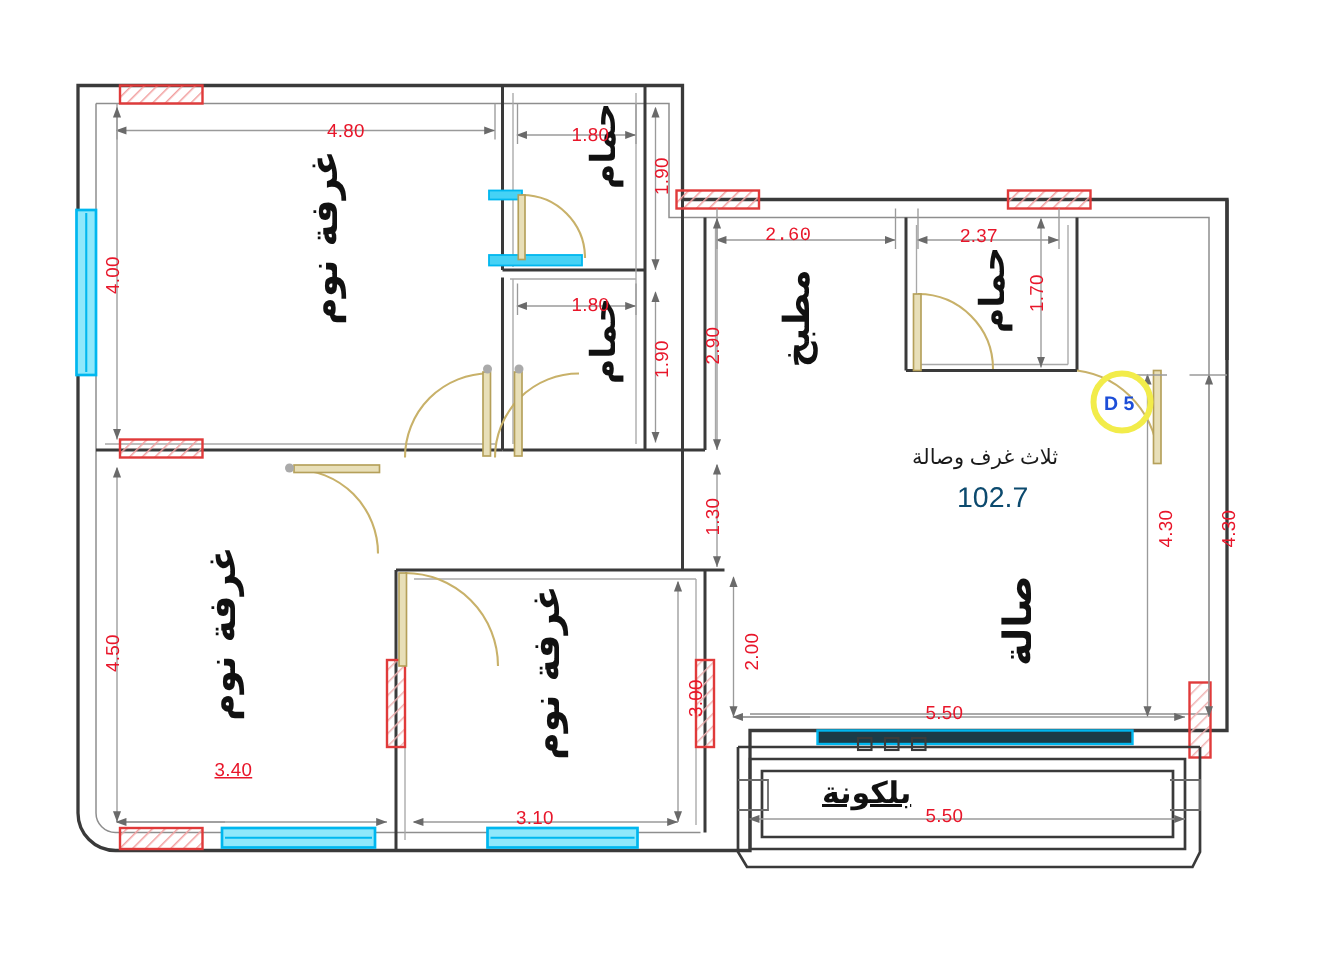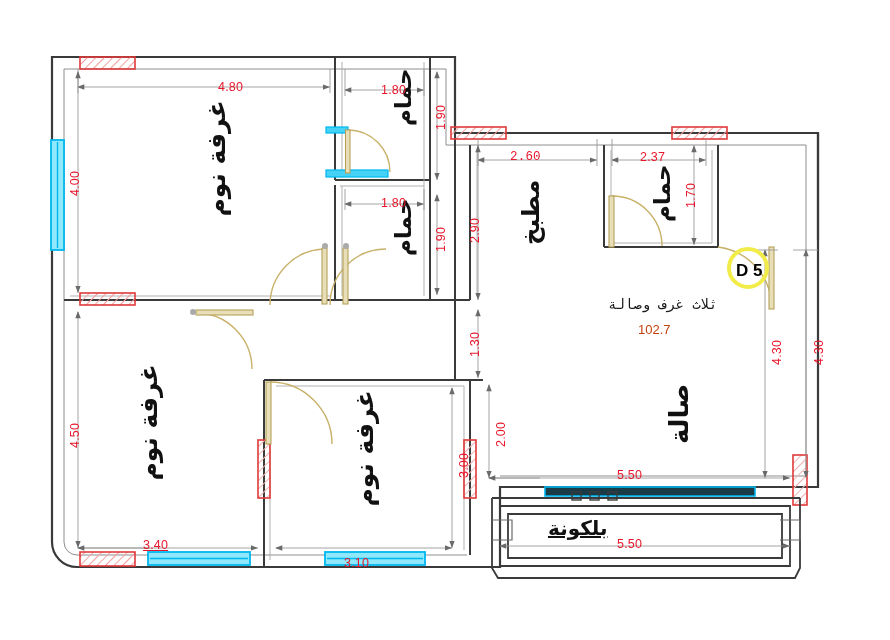--- a/index.html
+++ b/index.html
@@ -5,23 +5,23 @@
   html,body{margin:0;padding:0;background:#ffffff;}
   body{width:890px;height:640px;overflow:hidden;
        font-family:"Liberation Sans","DejaVu Sans",sans-serif;}
   #stage{position:relative;width:890px;height:640px;background:#fff;}
   svg#plan{position:absolute;left:0;top:0;width:890px;height:640px;display:block;}
   .lbl{position:absolute;white-space:nowrap;pointer-events:none;}
   .dim{color:#e8162a;font-size:12.5px;font-family:"Liberation Sans",sans-serif;letter-spacing:.2px;}
   .dimv{transform-origin:0 0;}
   .room{color:#111;font-family:"DejaVu Sans","Liberation Sans",sans-serif;font-size:25px;font-weight:600;}
   .roomv{transform-origin:50% 50%;transform:rotate(-90deg);}
-  .area-ar{color:#1a1a1a;font-family:Liberation Mono, monospace;font-size:14px;}
-  .area-num{color:#c2410c;font-family:"Liberation Sans",sans-serif;font-size:13px;}
-  .tag{color:#000000;font-family:"Liberation Sans",sans-serif;font-size:17px;font-weight:700;}
+  .area-ar{color:#1a1a1a;font-family:Liberation Sans, sans-serif;font-size:14px;}
+  .area-num{color:#0c4a6e;font-family:"Liberation Sans",sans-serif;font-size:19px;}
+  .tag{color:#1d4ed8;font-family:"Liberation Sans",sans-serif;font-size:13px;font-weight:700;}
 </style>
 </head>
 <body>
 
 <div id="stage">
 
   <svg id="plan" viewBox="0 0 890 640">
     <defs>
       <pattern id="hatchRed" width="6" height="6" patternTransform="rotate(45)" patternUnits="userSpaceOnUse">
         <line x1="0" y1="0" x2="0" y2="6" stroke="#f2a0a0" stroke-width="2"></line>
@@ -257,18 +257,18 @@
   <div class="lbl dim" style="left:510px;top:150px;font-family:Liberation Mono, monospace;">2.60</div>
   <div class="lbl dim dimv" style="left:468px;top:243px;transform:rotate(-90deg);">2.90</div>
   <div class="lbl dim" style="left:640px;top:150px;">2.37</div>
   <div class="lbl dim dimv" style="left:684px;top:208px;transform:rotate(-90deg);">1.70</div>
   <div class="lbl dim dimv" style="left:468px;top:357px;transform:rotate(-90deg);">1.30</div>
   <div class="lbl dim dimv" style="left:770px;top:365px;transform:rotate(-90deg);">4.30</div>
   <div class="lbl dim dimv" style="left:812px;top:365px;transform:rotate(-90deg);">4.30</div>
   <div class="lbl dim dimv" style="left:68px;top:448px;transform:rotate(-90deg);">4.50</div>
   <div class="lbl dim dimv" style="left:457px;top:478px;transform:rotate(-90deg);">3.00</div>
   <div class="lbl dim dimv" style="left:494px;top:447px;transform:rotate(-90deg);">2.00</div>
-  <div class="lbl dim" style="left:143px;top:538px;text-decoration:underline;">3.40</div>
-  <div class="lbl dim" style="left:344px;top:556px;">3.10</div>
+  <div class="lbl dim" style="left:143px;top:506px;text-decoration:underline;">3.40</div>
+  <div class="lbl dim" style="left:344px;top:538px;">3.10</div>
   <div class="lbl dim" style="left:617px;top:468px;">5.50</div>
   <div class="lbl dim" style="left:617px;top:537px;">5.50</div>
 
 </div>
 
 </body></html>

